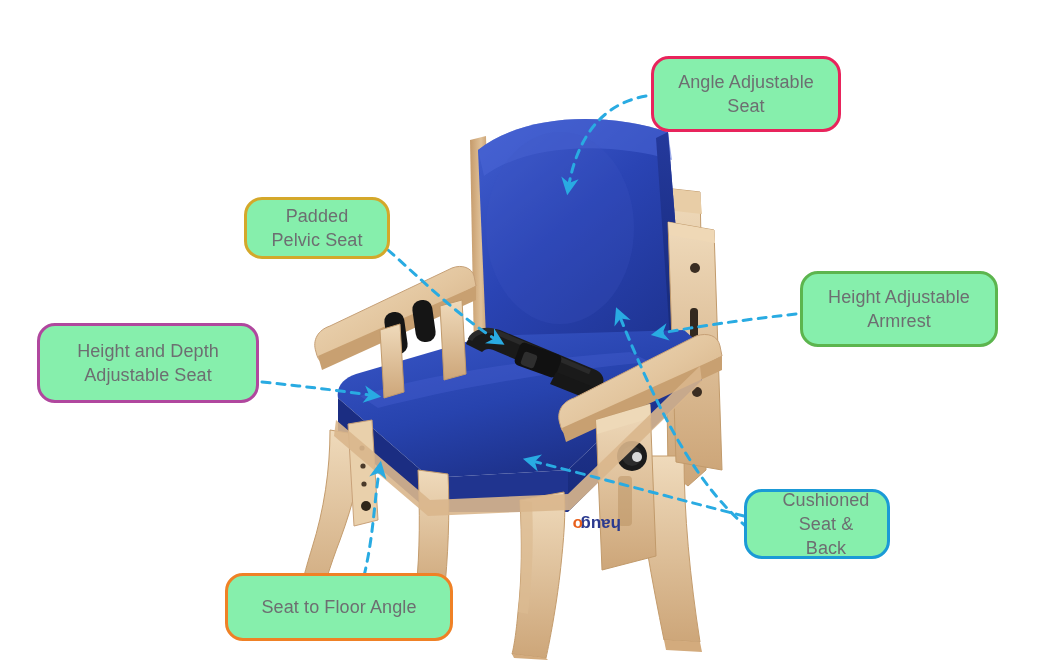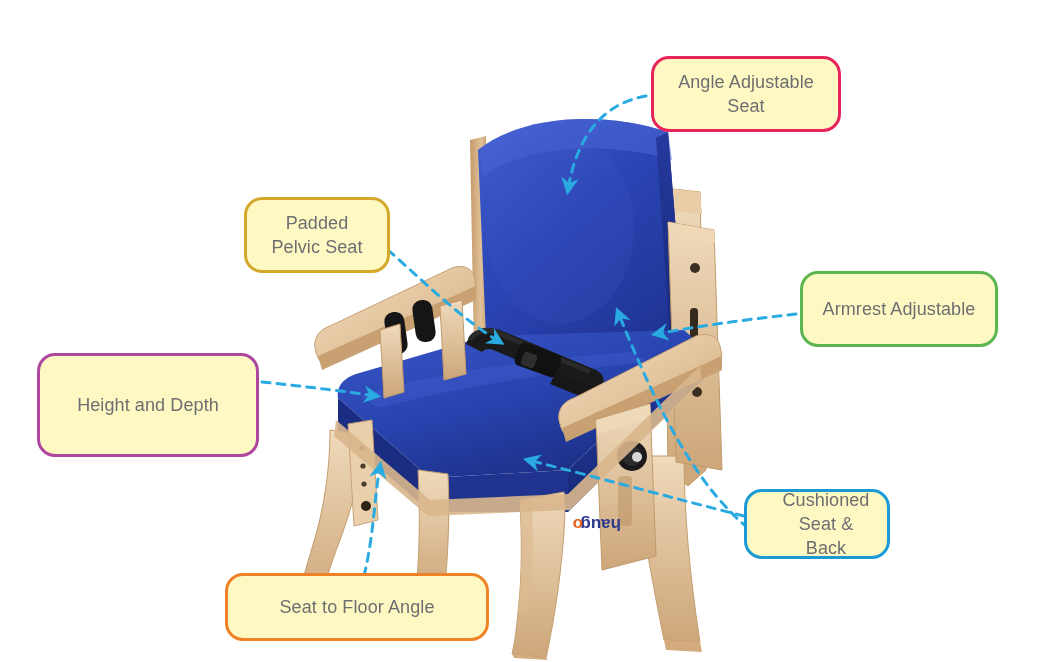--- a/index.html
+++ b/index.html
@@ -9,40 +9,40 @@
     font-family:"Liberation Sans", sans-serif;
     overflow:hidden;
   }
   #stage { position:relative; width:1045px; height:662px; background:#fff; }
 
   #art { position:absolute; left:0; top:0; width:1045px; height:662px; }
 
   
   .callout {
     position:absolute;
-    background:#fef9c3;
+    background:#86efac;
     border:3px solid #999;
     border-radius:18px;
     display:flex; align-items:center; justify-content:center;
     text-align:center;
     color:#6d6e71;
     font-size:18px;
     line-height:1.35;
     letter-spacing:.1px;
     padding:8px 12px;
     z-index:6;
   }
   .callout span { display:block; }
 
   #c-back      { left:651px;  top:56px;  width:190px; height:76px;  border-color:#e8245c; }
-  #c-belt      { left:244px;  top:197px; width:146px; height:76px;  border-color:#d4a82a; }
+  #c-belt      { left:244px;  top:197px; width:146px; height:62px;  border-color:#d4a82a; }
   #c-armrest   { left:800px;  top:271px; width:198px; height:76px;  border-color:#5cb54e; }
-  #c-seat      { left:37px;   top:353px; width:222px; height:104px;  border-color:#b0479e; }
+  #c-seat      { left:37px;   top:323px; width:222px; height:80px;  border-color:#b0479e; }
   #c-cushion   { left:744px;  top:489px; width:146px; height:70px;  border-color:#1b9ad6;padding-left:30px; }
-  #c-floor     { left:225px;  top:573px; width:264px; height:68px;  border-color:#ef8126; }
+  #c-floor     { left:225px;  top:573px; width:228px; height:68px;  border-color:#ef8126; }
 </style>
 </head>
 <body>
 
 <div id="stage">
 
   <svg id="art" viewBox="0 0 1045 662">
     <defs>
       <linearGradient id="ply" x1="0" y1="0" x2="1" y2="1">
         <stop offset="0" stop-color="#f0dcbd"></stop>
@@ -223,27 +223,29 @@
 
   <div class="callout" id="c-belt" style="border-color: rgb(212, 168, 42); color: rgb(109, 110, 113);">
     <div>
       <span>Padded</span>
       <span>Pelvic Seat</span>
     </div>
   </div>
 
   <div class="callout" id="c-armrest" style="border-color: rgb(92, 181, 78); color: rgb(109, 110, 113);">
     <div>
-      <span>Armrest Adjustable</span>
+      <span>Height Adjustable</span>
+      <span>Armrest</span>
     </div>
   </div>
 
   <div class="callout" id="c-seat" style="border-color: rgb(176, 71, 158); color: rgb(109, 110, 113);">
     <div>
       <span>Height and Depth</span>
+      <span>Adjustable Seat</span>
     </div>
   </div>
 
   <div class="callout" id="c-cushion" style="border-color: rgb(27, 154, 214); color: rgb(109, 110, 113);">
     <div>
       <span>Cushioned</span>
       <span>Seat &amp; Back</span>
     </div>
   </div>
 

